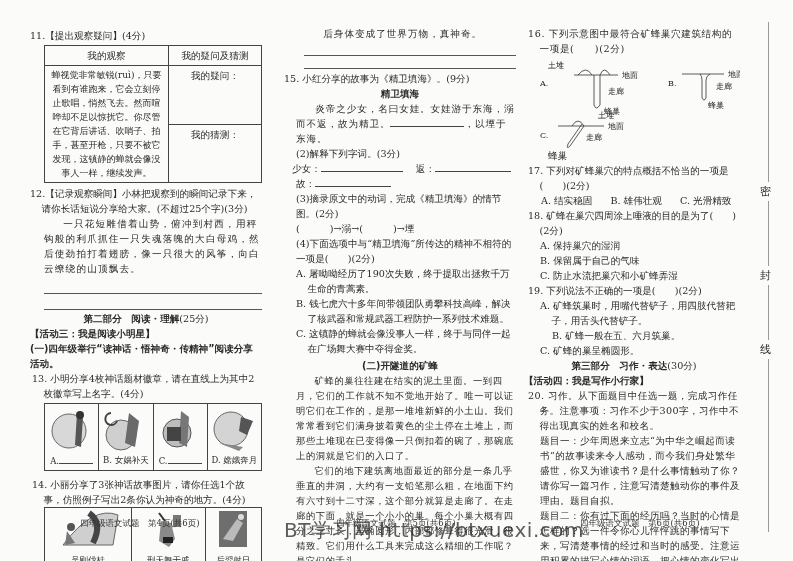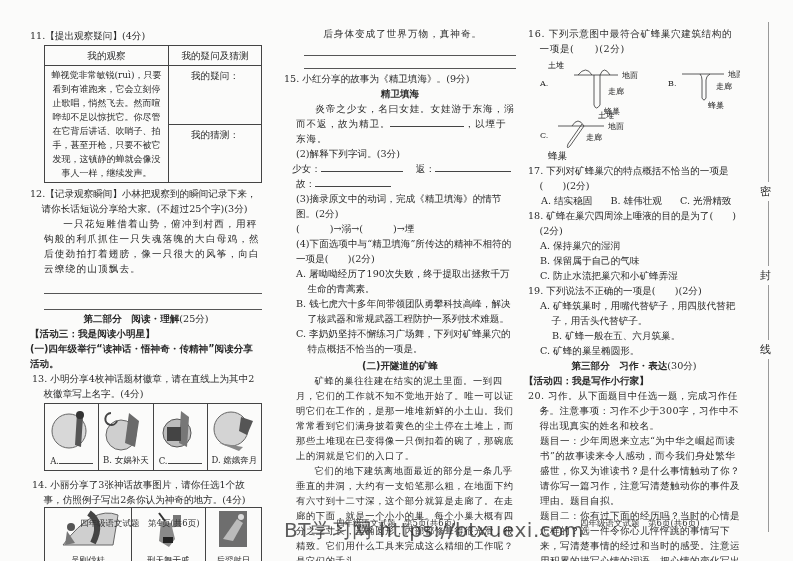--- a/index.html
+++ b/index.html
@@ -163,21 +163,21 @@
   <div style="margin-left:12px">
     <span>故：</span><span class="blank" style="width:76px"></span>
   </div>
   <div style="margin-left:12px">(3)摘录原文中的动词，完成《精卫填海》的情节图。(2分)</div>
   <div style="margin-left:12px">
     <span>(</span><span style="display:inline-block;width:30px"></span><span>)→溺→(</span><span style="display:inline-block;width:30px"></span><span>)→堙</span>
   </div>
   <div style="margin-left:12px">(4)下面选项中与“精卫填海”所传达的精神不相符的一项是(　　)(2分)</div>
   <div class="opt" style="margin-left:12px">A. 屠呦呦经历了190次失败，终于提取出拯救千万生命的青蒿素。</div>
   <div class="opt" style="margin-left:12px">B. 钱七虎六十多年间带领团队勇攀科技高峰，解决了核武器和常规武器工程防护一系列技术难题。</div>
-  <div class="opt" style="margin-left:12px">C. 李奶奶坚持不懈练习广场舞，下列对矿蜂巢穴的特点概括不恰当的一项是。</div>
+  <div class="opt" style="margin-left:12px">C. 这镇静的蝉就会像没事人一样，终于与同伴一起在广场舞大赛中夺得金奖。</div>
 
   <div class="center bold" style="margin-top:2px">(二)开隧道的矿蜂</div>
   <div class="para" style="margin-left:12px;font-size:9.3px;letter-spacing:0.6px">矿蜂的巢往往建在结实的泥土里面。一到四月，它们的工作就不知不觉地开始了。唯一可以证明它们在工作的，是那一堆堆新鲜的小土山。我们常常看到它们满身披着黄色的尘土停在土堆上，而那些土堆现在已变得像一只倒扣着的碗了，那碗底上的洞就是它们的入口了。</div>
   <div class="para" style="margin-left:12px;font-size:9.3px;letter-spacing:0.6px">它们的地下建筑离地面最近的部分是一条几乎垂直的井洞，大约有一支铅笔那么粗，在地面下约有六寸到十二寸深，这个部分就算是走廊了。在走廊的下面，就是一个小小的巢。每个小巢大概有四分之三寸长，呈椭圆形，内部都修葺得很光滑，很精致。它们用什么工具来完成这么精细的工作呢？是它们的舌头。</div>
 
 </div>
 <div class="wm">BT学习网 https://btxuexi.com</div>
 <div class="footer" style="left:336px">四年级语文试题　第5页(共6页)</div>
 
 <div class="col col3">

